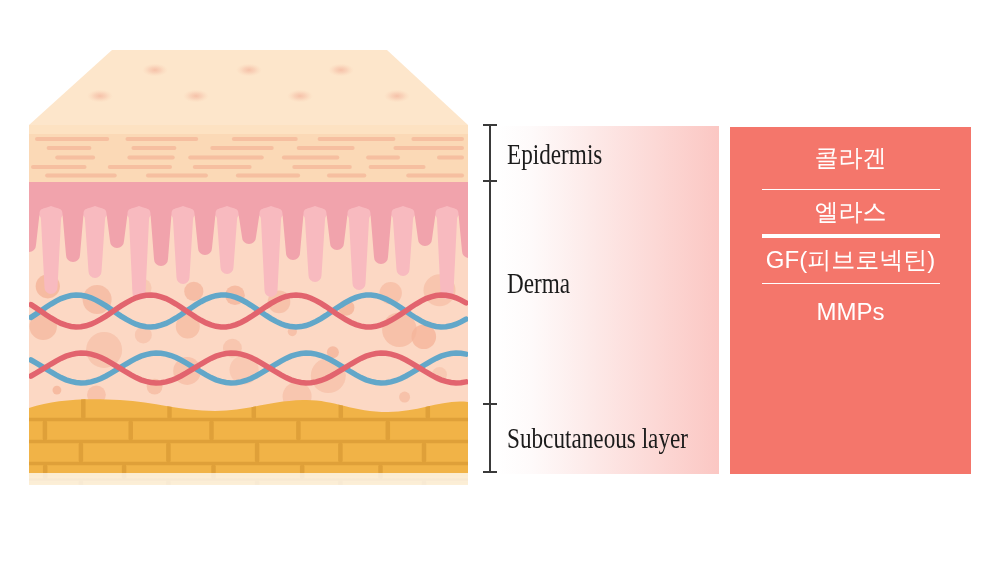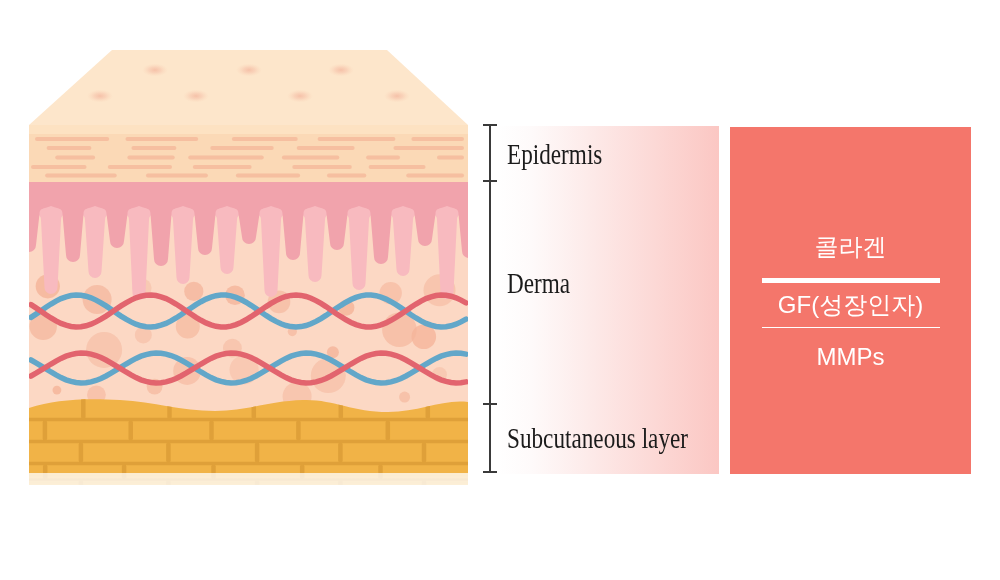--- a/index.html
+++ b/index.html
@@ -163,31 +163,34 @@
   <div class="bracket-line"></div>
   <div class="bracket-tick" style="top:124px;"></div>
   <div class="bracket-tick" style="top:180px;"></div>
   <div class="bracket-tick" style="top:403px;"></div>
   <div class="bracket-tick" style="top:471px;"></div>
 
   <div class="layer-label" style="top:138px;">Epidermis</div>
   <div class="layer-label" style="top:267px;">Derma</div>
   <div class="layer-label" style="top:422px;">Subcutaneous layer</div>
 
-  <div class="panel" id="panel" style="background: rgb(244, 118, 107); justify-content: center;">
+  <div class="panel" id="panel" style="background: rgb(244, 118, 107);">
     <div class="prow">
         <span>콜라겐</span>
+      </div>
+    <div class="psep"></div>
+    <div class="prow">
+        <span>엘라스</span>
       </div>
     <div class="psep"></div>
     <div class="psep"></div>
     <div class="psep"></div>
     <div class="psep"></div>
-    <div class="psep"></div>
     <div class="prow">
-        <span>GF(성장인자)</span>
+        <span>GF(피브로넥틴)</span>
       </div>
     <div class="psep"></div>
     <div class="prow">
         <span>MMPs</span>
       </div>
   </div>
 
 </div>
 
 </body></html>

